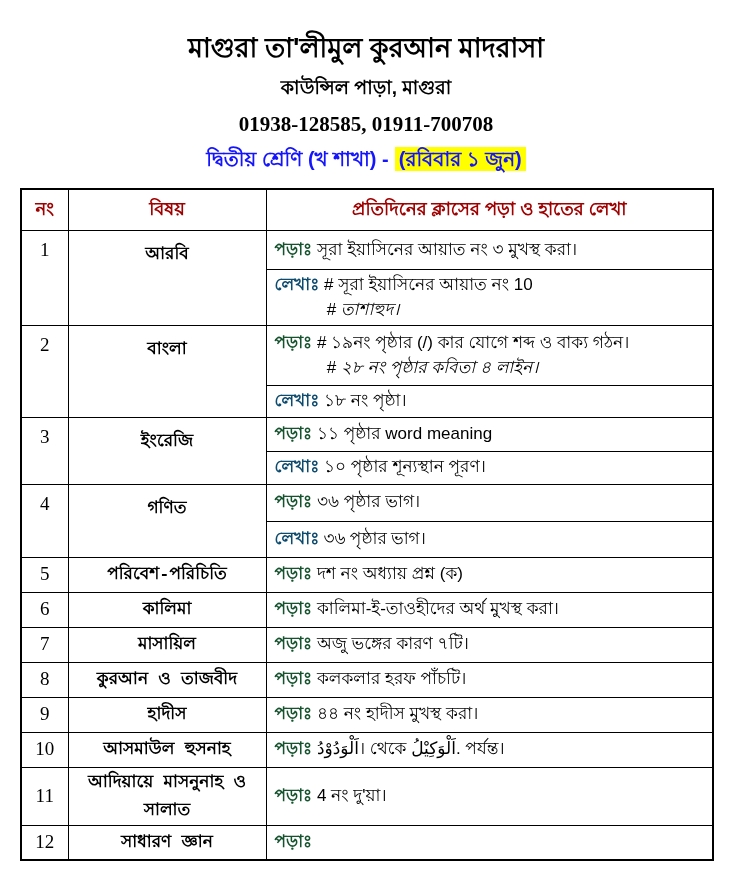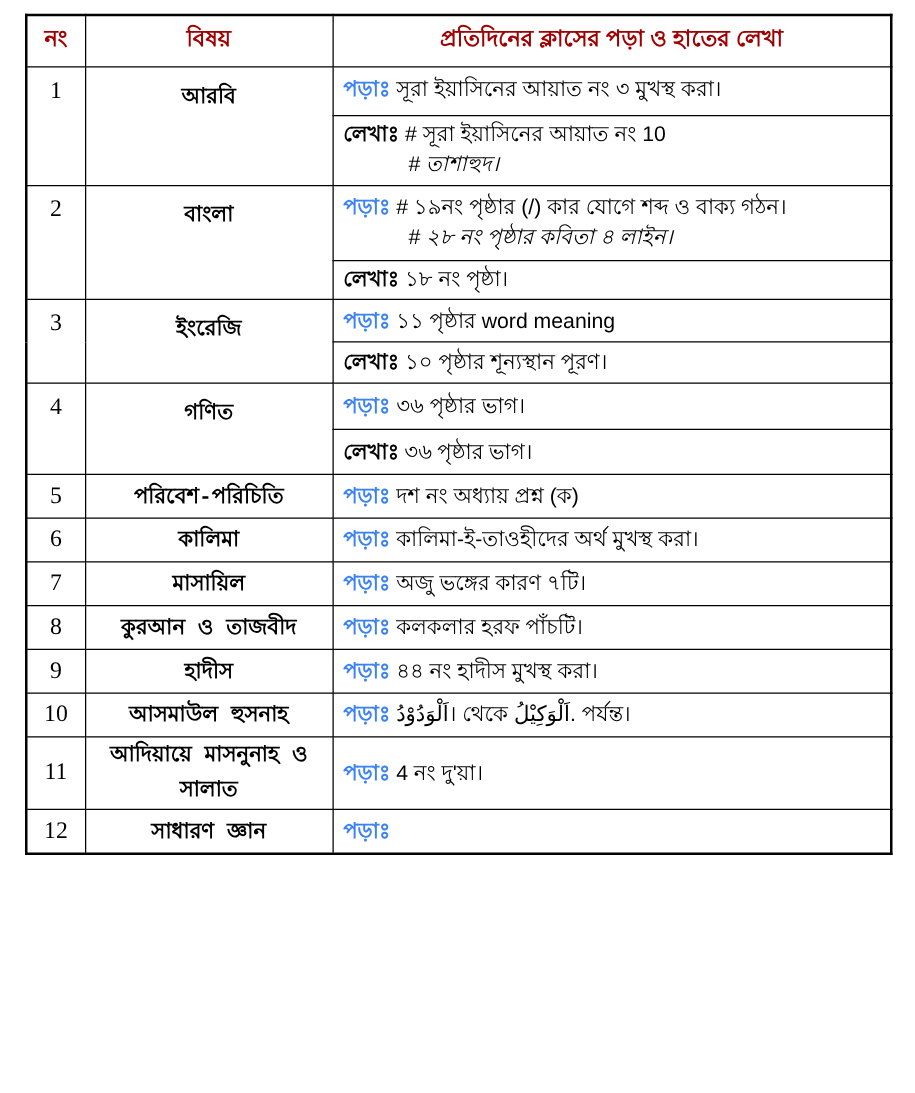--- a/index.html
+++ b/index.html
@@ -43,29 +43,37 @@
     text-align: center; font-family: "Liberation Serif", serif;
     font-size: 19px; vertical-align: top; padding-top: 8px;
   }
   td.subject {
     text-align: center; font-weight: bold; font-size: 17px;
     vertical-align: top; padding-top: 9px; font-family: Liberation Mono, monospace;
   }
   tr.trs td.no, tr.trs td.subject { vertical-align: middle; padding-top: 0; }
   td.content { padding: 3px 8px; font-size: 17px; vertical-align: middle; line-height: 1.45; }
   .lbl { font-weight: bold; }
-  .lbl.read  { color: #3b82f6; }
-  .lbl.write { color: #000000; }
+  .lbl.read  { color: #14532d; }
+  .lbl.write { color: #0c4a6e; }
   .line2 { padding-left: 52px; font-style: italic; }
 </style>
 </head>
 <body>
 
 <div class="page">
 
+  <div class="header">
+    <div class="title">মাগুরা তা'লীমুল কুরআন মাদরাসা</div>
+    <div class="address">কাউন্সিল পাড়া, মাগুরা</div>
+    <div class="phones">01938-128585, 01911-700708</div>
+    <div class="classline">
+      <span class="plain">দ্বিতীয় শ্রেণি (খ শাখা) -</span><span class="hl">(রবিবার ১ জুন)</span>
+    </div>
+  </div>
 
   <table class="sched">
     <colgroup>
       <col style="width:47px">
         <col style="width:198px">
         <col style="width:447px">
     </colgroup>
 
     <tbody>
         <tr class="trh">

